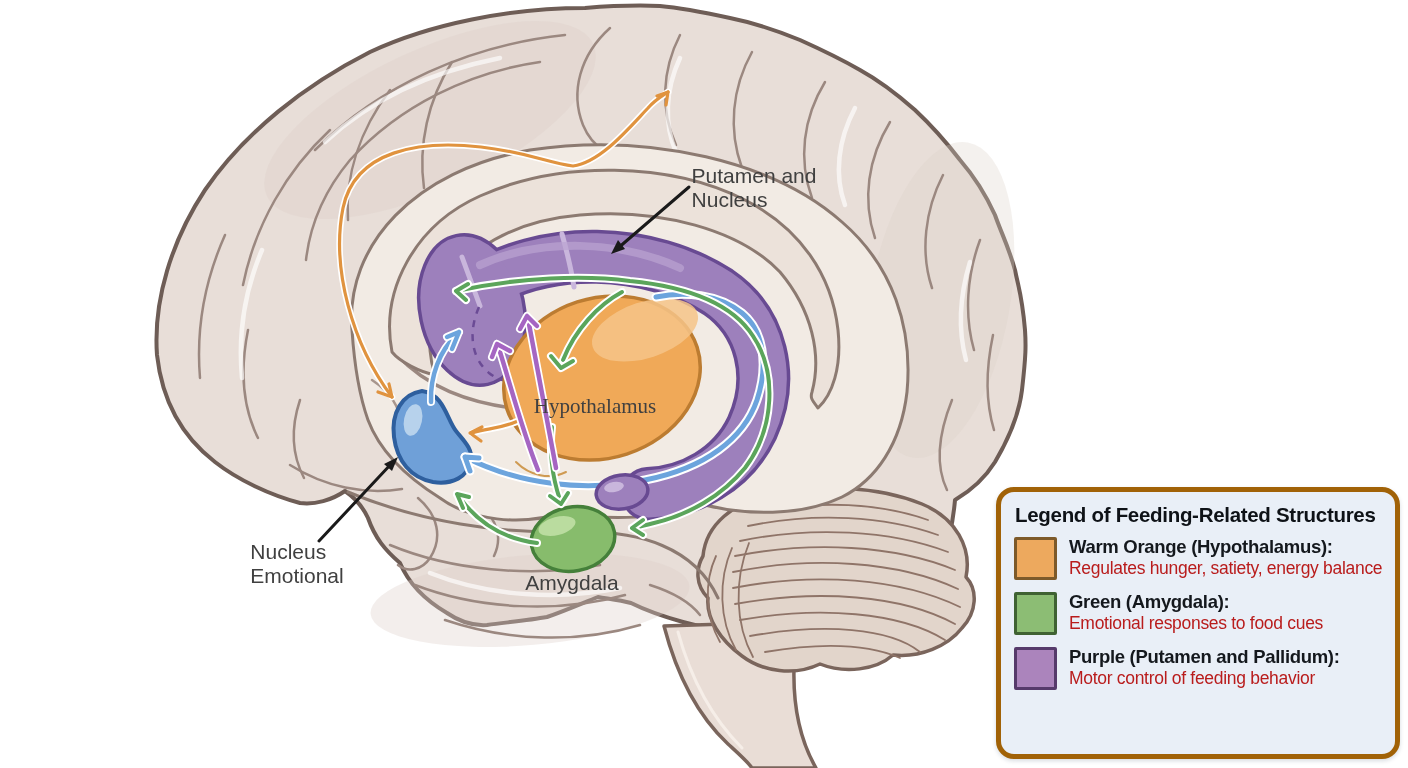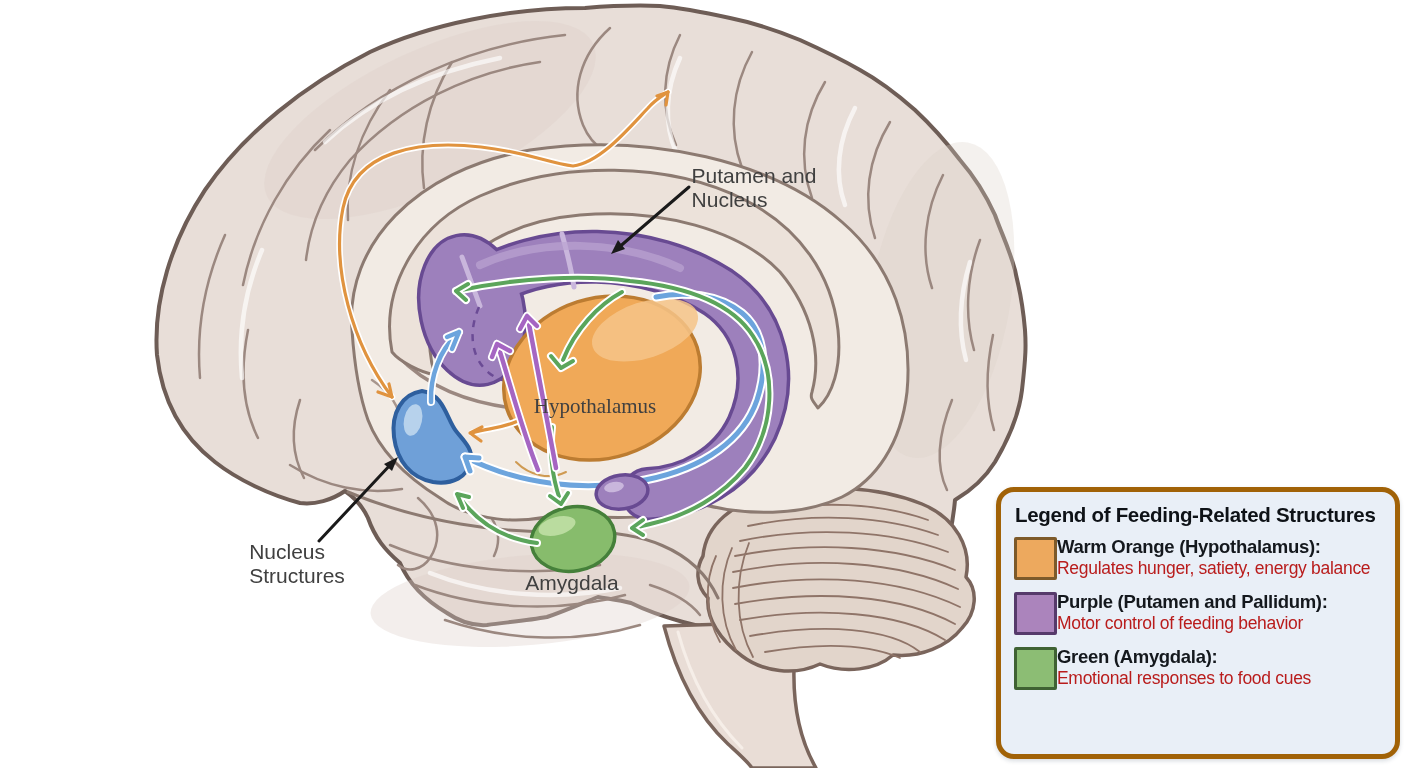--- a/index.html
+++ b/index.html
@@ -6,21 +6,21 @@
   .canvas{position:relative;width:1408px;height:768px;background:#ffffff;overflow:hidden;
           font-family:"Liberation Sans",sans-serif;}
   .canvas svg{position:absolute;left:0;top:0;}
   .diagram-label{position:absolute;transform:translateX(-50%);text-align:left;
                  color:#404040;font-size:21px;line-height:24px;white-space:nowrap;}
   .legend{position:absolute;left:996px;top:487px;width:404px;height:272px;box-sizing:border-box;
           background:#e9eff7;border:5px solid #a16207;border-radius:18px;
           padding:8px 13px 0 13px;box-shadow:0 2px 4px rgba(40,60,90,.18);}
   .legend-title{font-size:20.5px;font-weight:bold;color:#0e1217;letter-spacing:-0.3px;
                 margin:3px 0 9px 1px;white-space:nowrap;}
-  .legend-entry{display:flex;margin-bottom:11px;align-items:flex-start;margin-top:8px;}
+  .legend-entry{display:flex;gap:12px;margin-bottom:11px;align-items:flex-start;margin-top:8px;}
   .swatch{width:43px;height:43px;border:3px solid #444;border-radius:2px;flex:none;margin-top:1px;box-sizing:border-box;}
   .entry-text{padding-top:0px;}
   .entry-name{font-size:18.5px;font-weight:bold;color:#14181d;line-height:21.5px;
               white-space:nowrap;letter-spacing:-0.3px;}
   .entry-desc{font-size:17.5px;color:#b91c1c;line-height:21.5px;white-space:nowrap;letter-spacing:-0.3px;}
 </style>
 </head>
 <body>
 
 <div class="canvas">
@@ -230,46 +230,46 @@
   </g>
 </svg>
 
 <div class="diagram-label" style="left:754px;top:164px;">
   <div>Putamen and</div>
   <div>Nucleus</div>
 </div>
 <div class="diagram-label" style="left:595px;top:394px;font-family:Liberation Serif, serif;">Hypothalamus</div>
 <div class="diagram-label" style="left:272px;top:540px;margin-left:25px;">
   <div>Nucleus</div>
-  <div>Structures</div>
+  <div>Emotional</div>
 </div>
 <div class="diagram-label" style="left:572px;top:571px;">Amygdala</div>
 
 <div class="legend">
   <div class="legend-title">Legend of Feeding-Related Structures</div>
 
   <div class="legend-entry">
     <div class="swatch" style="background-color: rgb(237, 169, 94); border-color: rgb(125, 90, 42);"></div>
     <div class="entry-text">
       <div class="entry-name">Warm Orange (Hypothalamus):</div>
       <div class="entry-desc">Regulates hunger, satiety, energy balance</div>
     </div>
   </div>
 
 
   <div class="legend-entry">
+    <div class="swatch" style="background-color: rgb(140, 189, 116); border-color: rgb(63, 98, 51);"></div>
+    <div class="entry-text">
+      <div class="entry-name">Green (Amygdala):</div>
+      <div class="entry-desc">Emotional responses to food cues</div>
+    </div>
+  </div>
+
+  <div class="legend-entry">
     <div class="swatch" style="background-color: rgb(171, 132, 188); border-color: rgb(86, 58, 107);"></div>
     <div class="entry-text">
       <div class="entry-name">Purple (Putamen and Pallidum):</div>
       <div class="entry-desc">Motor control of feeding behavior</div>
     </div>
   </div>
-
-  <div class="legend-entry">
-    <div class="swatch" style="background-color: rgb(140, 189, 116); border-color: rgb(63, 98, 51);"></div>
-    <div class="entry-text">
-      <div class="entry-name">Green (Amygdala):</div>
-      <div class="entry-desc">Emotional responses to food cues</div>
-    </div>
-  </div>
 </div>
 
 </div>
 
 </body></html>

